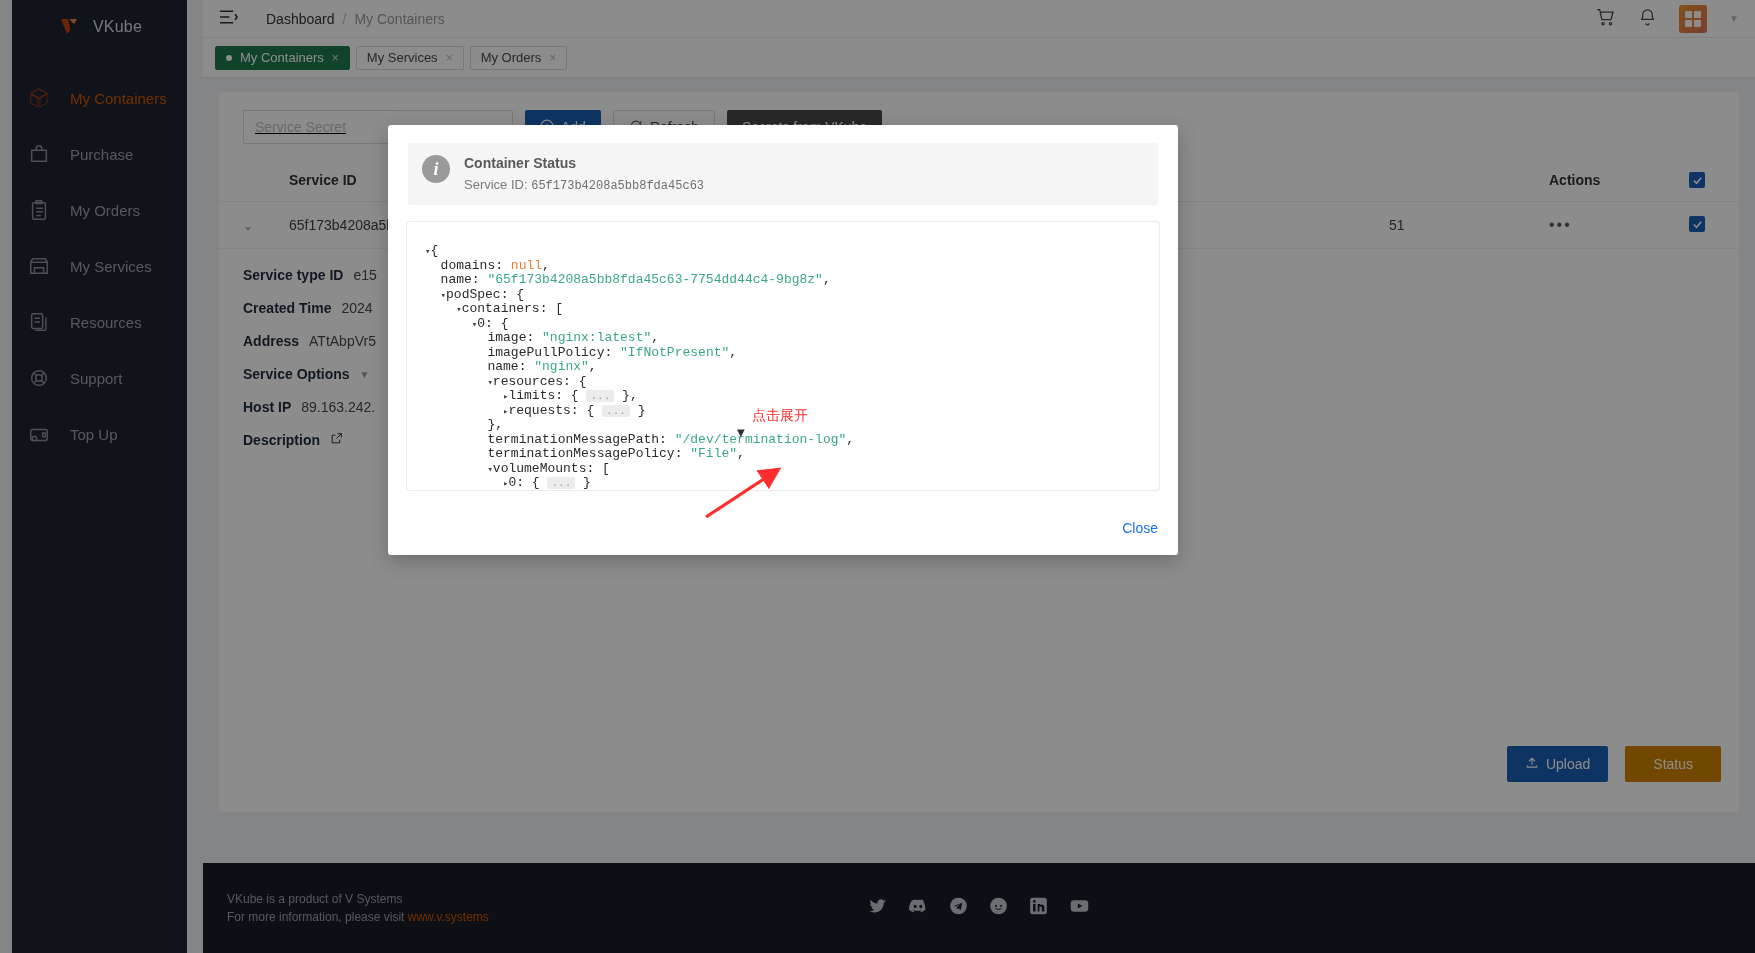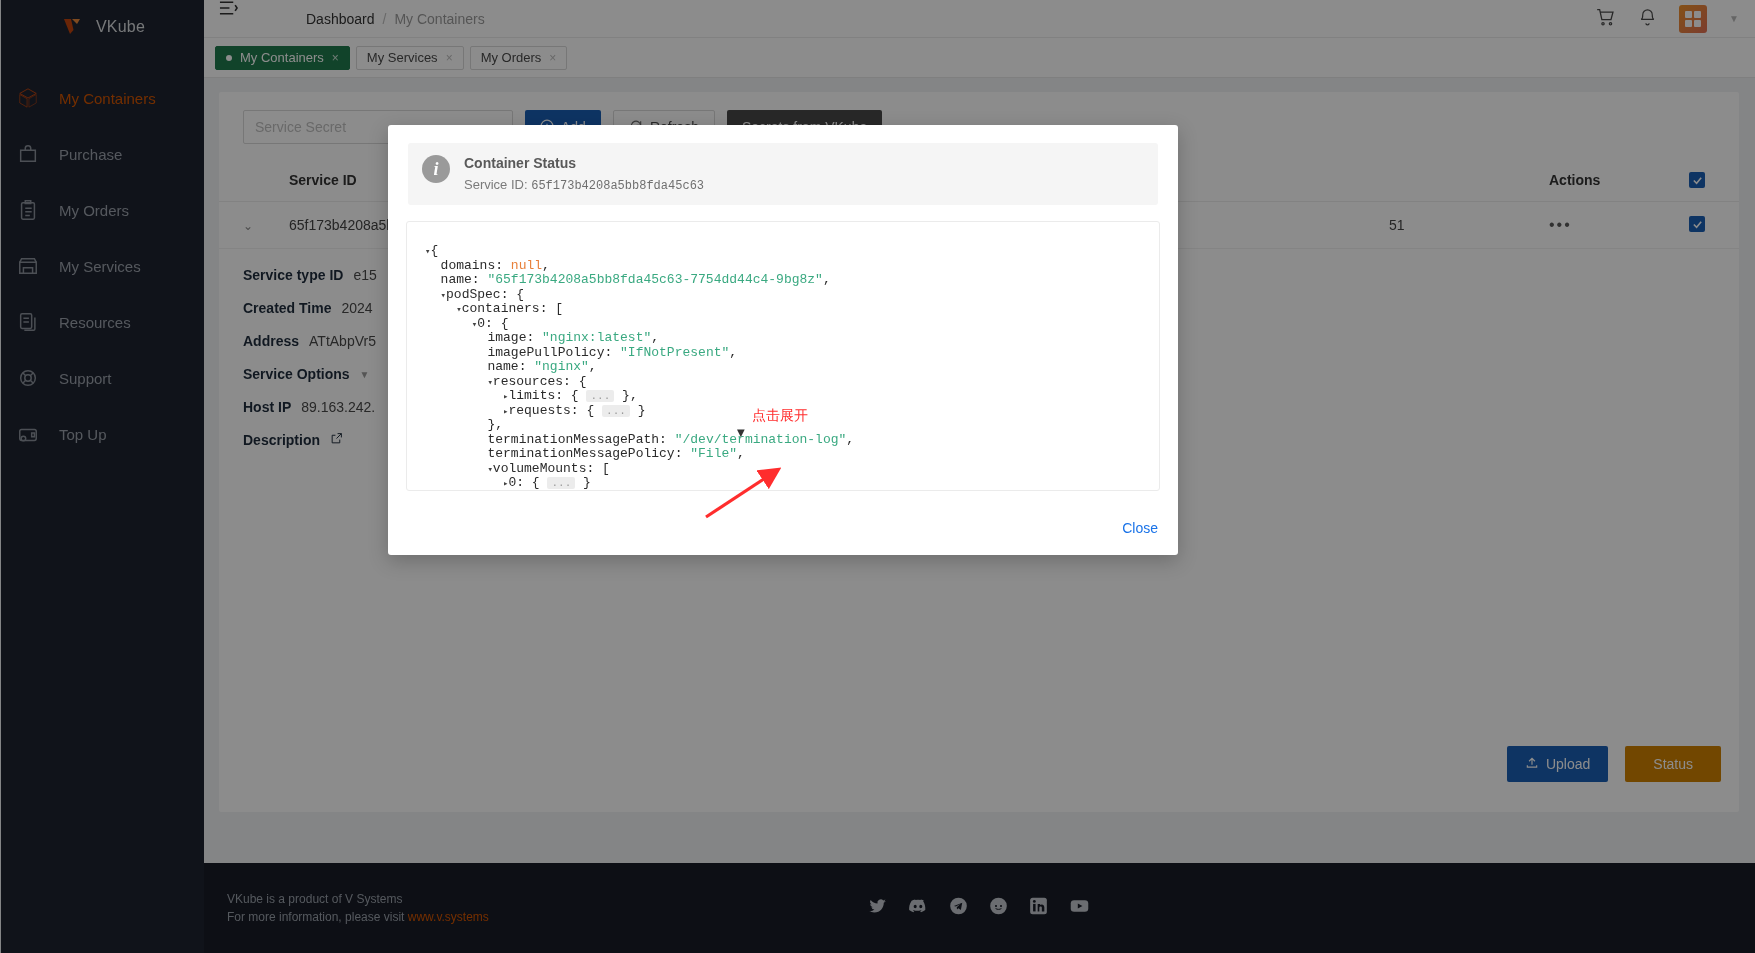--- a/index.html
+++ b/index.html
@@ -6,22 +6,22 @@
   html, body {
     width: 1755px; height: 953px;
     font-family: "Liberation Sans", sans-serif;
     overflow: hidden;
     background: #f0f2f5;
   }
   #app { position: relative; width: 1755px; height: 953px; }
 
   
   .sidebar {
-    position: absolute; left: 1px; top: 0;
-    width: 203px; height: 953px;
+    position: absolute; left: 12px; top: 0;
+    width: 175px; height: 953px;
     background: #1e2430;
     z-index: 5;
   }
   .brand {
     height: 42px; display: flex; align-items: center;
     justify-content: center; gap: 10px; margin-top: 6px;
   }
   .brand-logo { width: 26px; height: 26px; position: relative; }
   .brand-name {
     color: #d8dadd; font-size: 16px; letter-spacing: .2px;
@@ -38,24 +38,23 @@
   }
   .nav-item.active { color: #d35400; }
   .nav-item.active .nav-icon svg { stroke: #c1440e; }
   .nav-item .nav-icon svg { stroke: #8b919b; fill: none; }
 
   
   .topbar {
     position: absolute; left: 203px; top: 0;
     width: 1552px; height: 38px;
     background: #fff;
-    display: flex; 
+    display: flex; align-items: center;
     border-bottom: 1px solid #ececec;
     z-index: 3;
-    gap: 40px;
   }
   .hamburger { margin-left: 16px; cursor: pointer; }
   .breadcrumb {
     margin-left: 28px; font-size: 14px; color: #333;
     display: flex; align-items: center; gap: 8px;
   }
   .crumb-sep { color: #bfbfbf; }
   .crumb-current { color: #9b9b9b; }
   .topbar-right {
     margin-left: auto; display: flex; align-items: center;
@@ -96,20 +95,21 @@
     z-index: 1;
   }
   .panel {
     position: absolute; left: 16px; top: 14px;
     width: 1520px; height: 720px; background: #fff;
     border-radius: 2px;
   }
   .toolbar {
     display: flex; align-items: flex-start; gap: 12px;
     padding: 18px 24px 0 24px;
+    text-decoration: underline;
   }
   .search-input {
     width: 270px; height: 34px; border: 1px solid #d9d9d9;
     border-radius: 2px; padding: 0 11px; font-size: 14px;
     color: #333; outline: none;
     font-family: "Liberation Sans", sans-serif;
   }
   .search-input::placeholder { color: #bfbfbf; }
   .btn {
     height: 34px; padding: 0 15px; border-radius: 2px; border: none;

